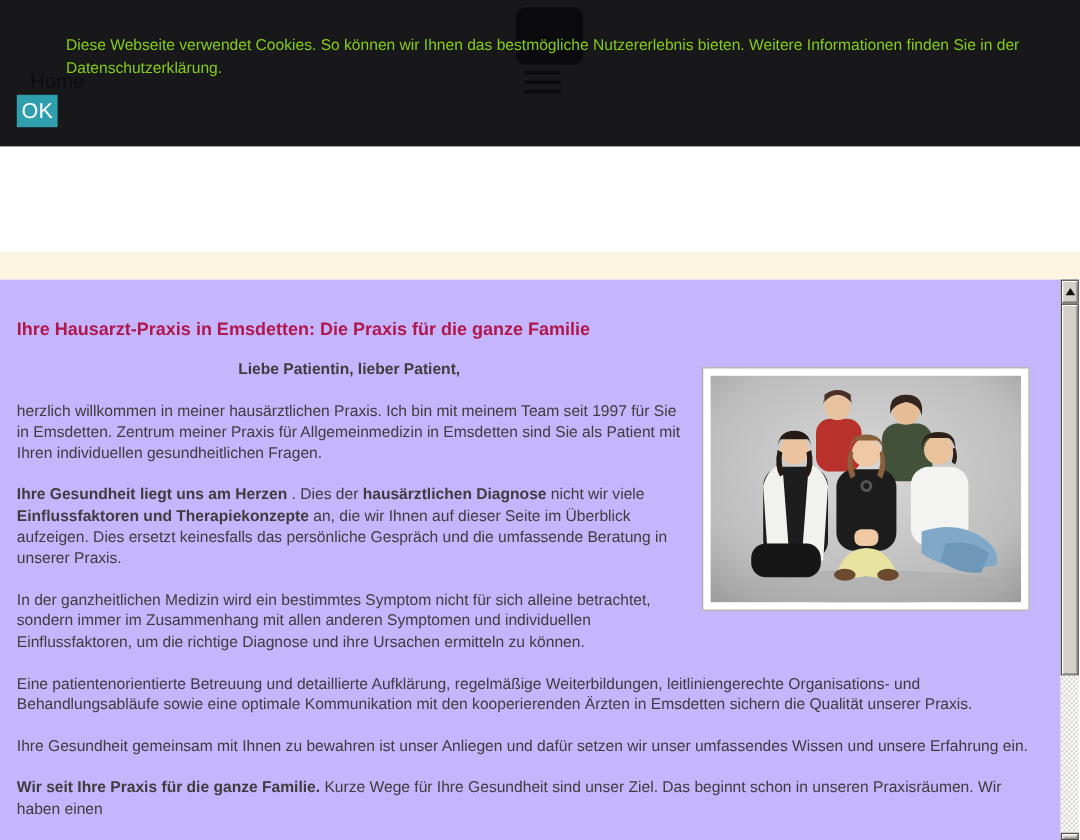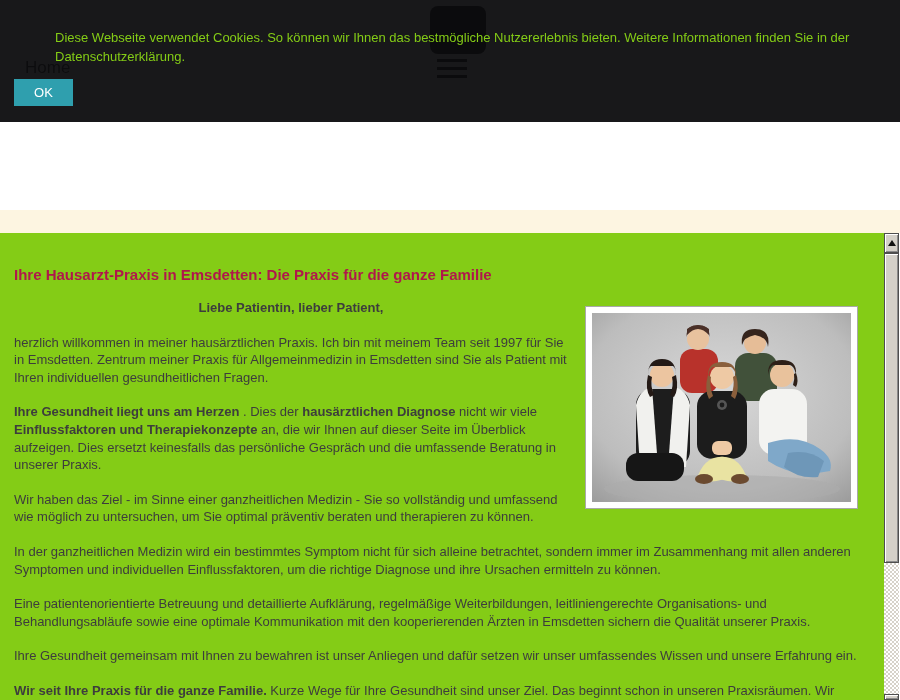--- a/index.html
+++ b/index.html
@@ -14,30 +14,30 @@
   .site-logo { position:absolute; left:430px; top:6px; width:56px; height:48px; background:#060608; border-radius:8px; }
   .menu-btn { position:absolute; left:437px; top:58px; width:30px; height:22px; cursor:pointer; }
   .menu-btn .bar { position:absolute; left:0; width:30px; height:3px; background:#050507; }
   .menu-btn .bar:nth-child(1){ top:1px; } .menu-btn .bar:nth-child(2){ top:9px; } .menu-btn .bar:nth-child(3){ top:17px; }
 
   
   .cookie-banner { position:absolute; top:0; left:0; width:900px; height:122px;
     background:rgba(12,12,14,0.95); z-index:5; }
   .cookie-msg { position:absolute; left:15px; top:28px; width:812px;
     font-size:13px; line-height:19px; color:#84cc16;margin-left:40px; }
-  .ok-btn { position:absolute; left:14px; top:79px; width:59px; height:27px;
-    border:none; color:#ffffff; font-size:13px; font-family:"Liberation Sans",sans-serif;
+  .ok-btn { position:absolute; left:14px; top:79px; width:34px; height:27px;
+    border:none; color:#ffffff; font-size:18px; font-family:"Liberation Sans",sans-serif;
     cursor:pointer; text-align:center; }
 
   
   .cream-band { position:absolute; top:210px; left:0; width:900px; height:23px; background:#fdf5e1; z-index:1; }
 
   
   .content-region { position:absolute; top:233px; left:0; width:884px; height:467px;
-    background:#84cc16; overflow:hidden; z-index:1; }
+    background:#c4b5fd; overflow:hidden; z-index:1; }
   .content { padding:32px 16px 0 14px; color:#3d3d3d; font-size:13px; line-height:17.6px; }
   .content h1 { font-size:15px; line-height:19px; font-weight:bold; margin:0 0 15px 0; }
   .content p { margin:17px 0; }
   .content p.salutation { font-weight:bold; margin-top:0;text-align:center; }
   .content b { font-weight:bold; }
 
   
   .team-photo { float:right; width:273px; height:203px; margin:7px 10px 20px 17px;
     border:1px solid #a9a9a9; background:#ffffff; padding:6px; }
   .team-photo svg { display:block; width:259px; height:189px; }
@@ -137,21 +137,20 @@
             <path d="M204 60 q3 8 0 14 l-3 -2 q2 -6 1 -11 z" fill="#2e2018"></path>
             <path d="M176 130 q30 -10 52 6 q14 10 10 22 q-36 8 -62 -10 z" fill="#7fa8c9"></path>
             <path d="M196 140 q22 -4 36 8 l-6 16 q-20 2 -34 -10 z" fill="#6e97b8"></path>
           </g>
         </svg>
       </figure>
 
       <p class="salutation">Liebe Patientin, lieber Patient,</p>
       <p>herzlich willkommen in meiner hausärztlichen Praxis. Ich bin mit meinem Team seit 1997 für Sie in Emsdetten. Zentrum meiner Praxis für Allgemeinmedizin in Emsdetten sind Sie als Patient mit Ihren individuellen gesundheitlichen Fragen.</p>
       <p><b>Ihre Gesundheit liegt uns am Herzen</b><span> . Dies der </span><b>hausärztlichen Diagnose</b><span> nicht wir viele </span><b>Einflussfaktoren und Therapiekonzepte</b><span> an, die wir Ihnen auf dieser Seite im Überblick aufzeigen. Dies ersetzt keinesfalls das persönliche Gespräch und die umfassende Beratung in unserer Praxis.</span></p>
-      <p>Wir haben das Ziel - im Sinne einer ganzheitlichen Medizin - Sie so vollständig und umfassend wie möglich zu untersuchen, um Sie optimal präventiv beraten und therapieren zu können.</p>
       <p>In der ganzheitlichen Medizin wird ein bestimmtes Symptom nicht für sich alleine betrachtet, sondern immer im Zusammenhang mit allen anderen Symptomen und individuellen Einflussfaktoren, um die richtige Diagnose und ihre Ursachen ermitteln zu können.</p>
       <p>Eine patientenorientierte Betreuung und detaillierte Aufklärung, regelmäßige Weiterbildungen, leitliniengerechte Organisations- und Behandlungsabläufe sowie eine optimale Kommunikation mit den kooperierenden Ärzten in Emsdetten sichern die Qualität unserer Praxis.</p>
       <p>Ihre Gesundheit gemeinsam mit Ihnen zu bewahren ist unser Anliegen und dafür setzen wir unser umfassendes Wissen und unsere Erfahrung ein.</p>
       <p><b>Wir seit Ihre Praxis für die ganze Familie.</b><span>  Kurze Wege für Ihre Gesundheit sind unser Ziel. Das beginnt schon in unseren Praxisräumen. Wir haben einen </span></p>
     </div>
   </div>
 
   <div class="scrollbar">
     <div class="sb-up sb-bevel">
       <span class="tri"></span>

